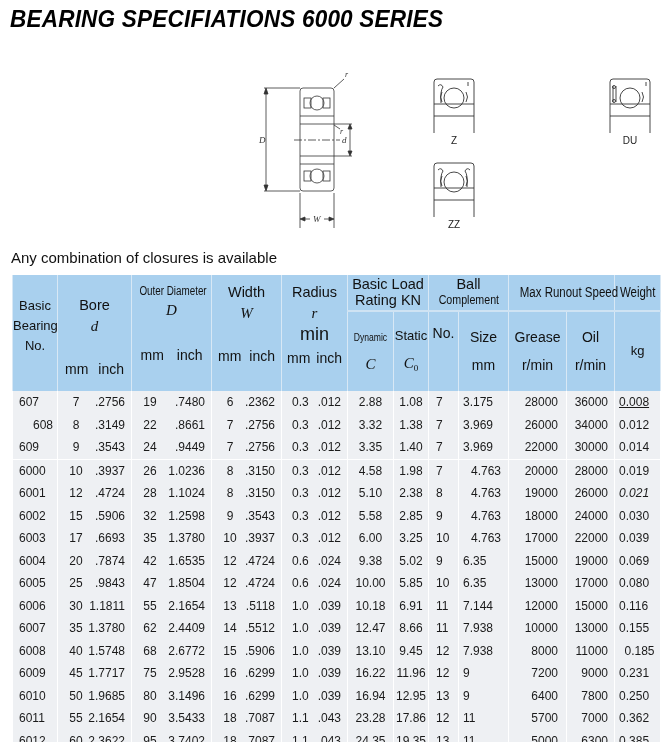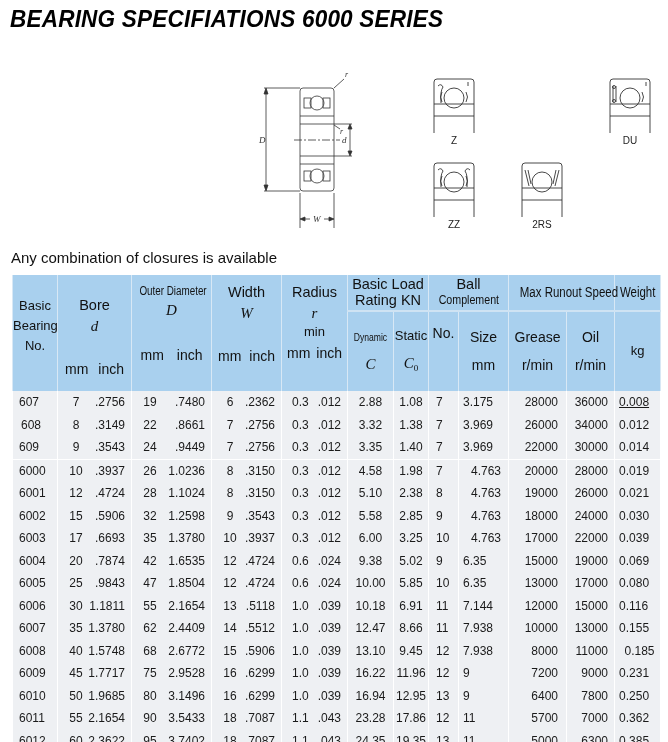--- a/index.html
+++ b/index.html
@@ -114,31 +114,20 @@
         <line x1="1" y1="26" x2="41" y2="26"></line>
         <line x1="1" y1="38" x2="41" y2="38"></line>
       <circle cx="21" cy="20" r="10"></circle>
         <path d="M5,8 q3,-3 5,1 q-3,4 -2,16"></path>
         <path d="M37,8 q-3,-3 -5,1 q3,4 2,16"></path>
         <path d="M9,14 q-3,5 0,10"></path>
         <path d="M33,14 q3,5 0,10"></path>
     </svg>
     <div class="lbl">ZZ</div>
   </div>
-  <div class="closure" style="left:100px; top:84px;">
-    <svg width="42" height="55" viewBox="0 0 42 55" fill="none" stroke="#333" stroke-width="0.9">
-      <path d="M1,55 V4 Q1,1 4,1 H38 Q41,1 41,4 V55"></path>
-        <line x1="1" y1="26" x2="41" y2="26"></line>
-        <line x1="1" y1="38" x2="41" y2="38"></line>
-      <circle cx="21" cy="20" r="10"></circle>
-        <path d="M4,8 l4,16 M7,8 l3,14"></path>
-        <path d="M38,8 l-4,16 M35,8 l-3,14"></path>
-    </svg>
-    <div class="lbl">2RS</div>
-  </div>
 </div>
 
 <div class="subtitle">Any combination of closures is available</div>
 
 <table class="spec">
   <colgroup>
     <col style="width:45px">
       <col style="width:74px">
       <col style="width:80px">
       <col style="width:70px">
@@ -178,21 +167,21 @@
         <div class="hbig">Width</div>
         <div class="ital" style="margin-top:4px;">W</div>
         <div class="unitrow" style="margin-top:28px;">
             <span>mm</span>
             <span>inch</span>
           </div>
       </th>
       <th rowspan="2" style="vertical-align:top; padding-top:10px;">
         <div class="hbig">Radius</div>
         <div class="ital" style="margin-top:4px;">r</div>
-        <div style="font-size:13px; margin-top:4px;">min</div>
+        <div style="font-size:18px; margin-top:4px;">min</div>
         <div class="unitrow" style="margin-top:6px;">
             <span>mm</span>
             <span>inch</span>
           </div>
       </th>
       <th colspan="2" class="hbig">
         <div>Basic Load</div>
         <div>Rating KN</div>
       </th>
       <th colspan="2">
@@ -277,21 +266,21 @@
         </td>
         <td class="">
           <div style="text-align:right; padding-right:6px;"><span>36000</span></div>
         </td>
         <td class="">
           <div style="padding-left:4px;text-decoration:underline;"><span>0.008</span></div>
         </td>
       </tr>
       <tr>
         <td class="">
-          <div style="padding-left:8px;"><span>608</span></div>
+          <div style="padding-left:20px;"><span>608</span></div>
         </td>
         <td class="">
           <div class="pair">
             <span>8</span>
             <span>.3149</span>
           </div>
         </td>
         <td class="">
           <div class="pair">
             <span>22</span>
@@ -456,21 +445,21 @@
         <td class="">
           <div style="padding-left:12px;"><span>4.763</span></div>
         </td>
         <td class="">
           <div style="text-align:right; padding-right:8px;"><span>19000</span></div>
         </td>
         <td class="">
           <div style="text-align:right; padding-right:6px;"><span>26000</span></div>
         </td>
         <td class="">
-          <div style="padding-left:4px;"><span>0.021</span></div>
+          <div style="padding-left:4px;font-style:italic;"><span>0.021</span></div>
         </td>
       </tr>
       <tr>
         <td class="">
           <div style="padding-left:6px;"><span>6002</span></div>
         </td>
         <td class="">
           <div class="pair">
             <span>15</span>
             <span>.5906</span>

